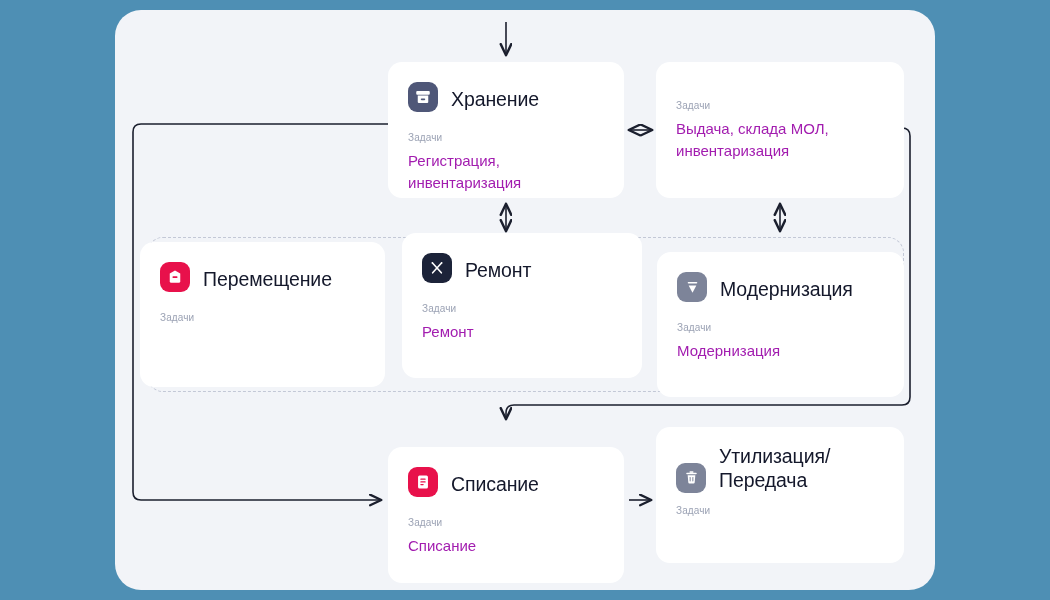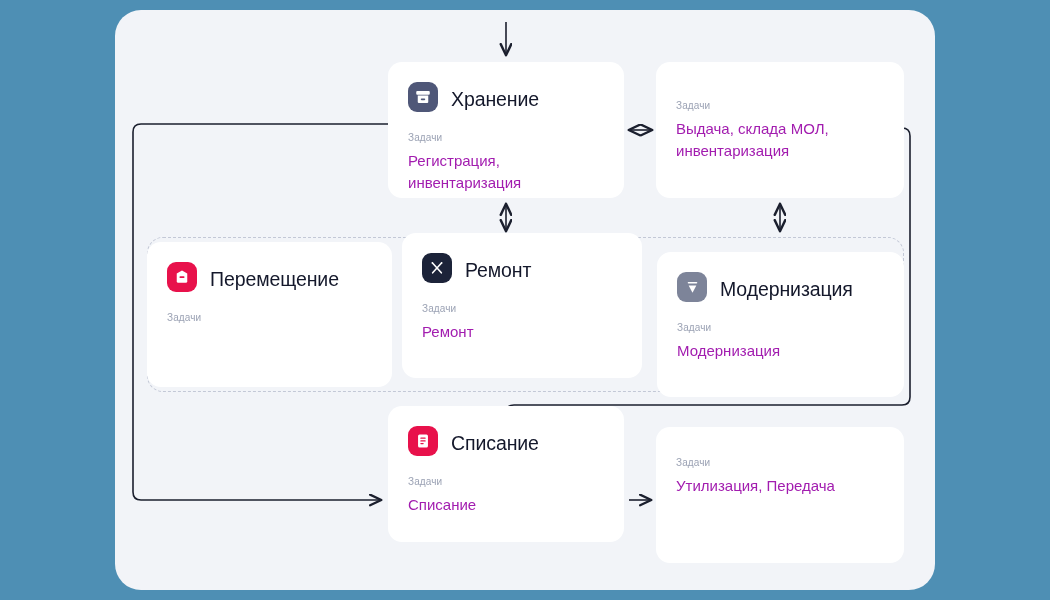--- a/index.html
+++ b/index.html
@@ -77,24 +77,24 @@
     line-height: 1.45;
     white-space: pre-line;
   }
   .card.two-line .tasks-label { margin-top: 12px; }
 
   
   #card-hranenie      { left: 388px; top: 62px;  width: 236px; height: 136px; }
   #card-ispolzovanie  { left: 656px; top: 62px;  width: 248px; height: 136px; }
   #dashed-group       { position: absolute; left: 147px; top: 237px; width: 757px; height: 155px;
                         border: 1.5px dashed #c3c8d6; border-radius: 16px; box-sizing: border-box; }
-  #card-peremeschenie { left: 147px; top: 242px; width: 245px; height: 145px; }
+  #card-peremeschenie { left: 140px; top: 242px; width: 245px; height: 145px; }
   #card-remont        { left: 402px; top: 233px; width: 240px; height: 145px; }
   #card-modernizaciya { left: 657px; top: 252px; width: 247px; height: 145px; }
-  #card-spisanie      { left: 388px; top: 406px; width: 236px; height: 136px; }
+  #card-spisanie      { left: 388px; top: 447px; width: 236px; height: 136px; }
   #card-utilizaciya   { left: 656px; top: 427px; width: 248px; height: 136px; }
 </style>
 </head>
 <body>
 
 <div id="stage">
 
   <div id="panel"></div>
 
   <svg id="connectors" viewBox="0 0 1050 600">
@@ -213,17 +213,29 @@
           <rect x="8.4" y="14.6" width="4.6" height="1.7" rx="0.85" fill="#e8114b"></rect>
         </svg>
       </div>
       <div class="card-title">Списание</div>
     </div>
     <div class="tasks-label">Задачи</div>
     <div class="tasks-value">Списание</div>
   </div>
 
   <div class="card two-line" id="card-utilizaciya">
-    <div class="tasks-label">Задачи</div>
-    <div class="tasks-value">Утилизация, Передача</div>
+    <div class="card-head">
+      <div class="ico" style="background:#7d8499">
+        <svg width="17" height="17" viewBox="0 0 24 24" fill="none">
+          <rect x="4.6" y="5.4" width="14.8" height="2.1" rx="1.05" fill="#ffffff"></rect>
+          <path d="M9.4 3.2h5.2v2.2H9.4z" fill="#ffffff"></path>
+          <path d="M6.6 8.8h10.8l-.9 10.1a1.6 1.6 0 0 1-1.6 1.5H9.1a1.6 1.6 0 0 1-1.6-1.5L6.6 8.8z" fill="#ffffff"></path>
+          <rect x="9.4" y="11.2" width="1.4" height="6.3" rx="0.7" fill="#7d8499"></rect>
+          <rect x="13.2" y="11.2" width="1.4" height="6.3" rx="0.7" fill="#7d8499"></rect>
+        </svg>
+      </div>
+      <div class="card-title">Утилизация/
+Передача</div>
+    </div>
+    <div class="tasks-label">Задачи</div>
   </div>
 
 </div>
 
 </body></html>

